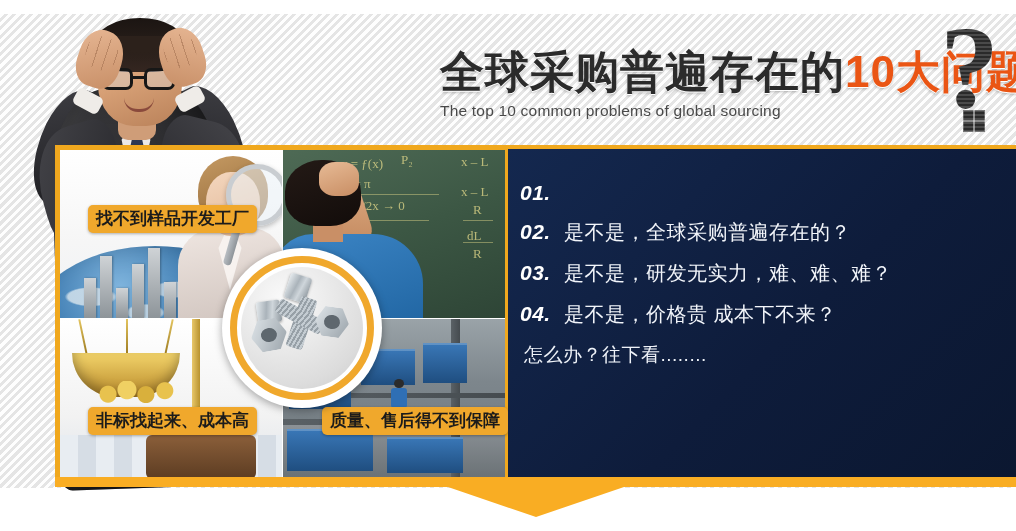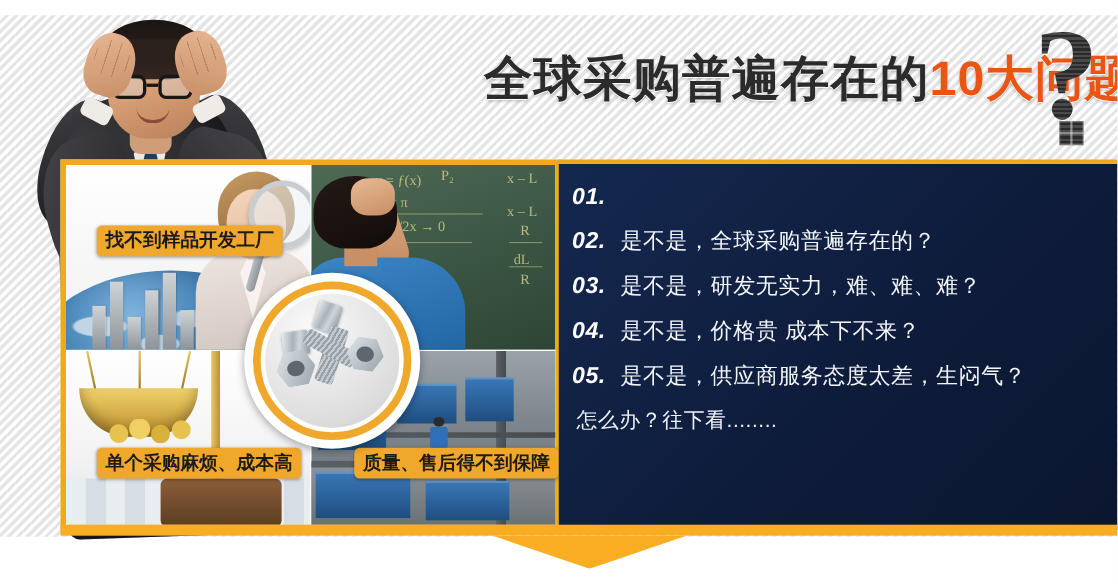--- a/index.html
+++ b/index.html
@@ -272,21 +272,21 @@
   .nut:after{content:"";position:absolute;left:27%;top:27%;width:46%;height:46%;border-radius:50%;
     background:#5e676e;}
 
   
   .panel{
     position:absolute;left:508px;top:145px;width:508px;height:337px;
     background:linear-gradient(135deg,#14284f 0%,#0e1c3b 55%,#0b1730 100%);
     border-top:4px solid #f0a81e;box-sizing:border-box;
   }
   .qlist{position:absolute;left:12px;top:18px;right:10px;}
-  .qrow{display:flex;align-items:baseline;margin-bottom:14px;white-space:nowrap;}
+  .qrow{display:flex;align-items:baseline;margin-bottom:14px;white-space:nowrap;margin-top:14px;}
   .qnum{
     font-style:italic;font-weight:bold;font-size:21px;color:#ffffff;
     width:44px;flex:0 0 44px;letter-spacing:.5px;
   }
   .qtext{font-size:20px;color:#f2f5fa;letter-spacing:.5px;}
   .qfoot{font-size:19px;color:#eef2f8;letter-spacing:.5px;margin-top:6px;padding-left:4px;}
 
   
   .orange-bar{position:absolute;left:55px;top:477px;width:961px;height:10px;background:#f9ad23;}
   .orange-arrow{
@@ -322,20 +322,21 @@
     </div>
     <div class="man-mouth"></div>
     <div class="man-cuffL"></div>
     <div class="man-cuffR"></div>
     <div class="man-handL"></div>
     <div class="man-handR"></div>
   </div>
 
   <div class="title-wrap">
     <div class="title-main"><span>全球采购普遍存在的</span><span class="accent">10大问题</span></div>
+    <div class="title-sub">The top 10 common problems of global sourcing</div>
   </div>
   <div class="qmark">
     <span>?</span>
   </div>
   <div class="qdot"></div>
 
   <div class="collage">
 
     <div class="cell tl">
       <div class="tl-bg"></div>
@@ -416,21 +417,21 @@
       <div class="beam" style="left:0;top:100px;width:222px;height:6px"></div>
       <div class="worker">
         <div class="worker-h"></div>
           <div class="worker-b"></div>
           <div class="worker-l"></div>
       </div>
     </div>
   </div>
 
   <div class="pill p1">找不到样品开发工厂</div>
-  <div class="pill p3">单个采购麻烦、成本高</div>
+  <div class="pill p3">非标找起来、成本高</div>
   <div class="pill p4">质量、售后得不到保障</div>
 
   <div class="badge">
     <div class="badge-ring"></div>
     <div class="badge-inner">
       <div class="bolt" style="left:46px;top:8px;width:22px;height:26px;transform:rotate(18deg)"></div>
       <div class="bolt-thread" style="left:52px;top:30px;width:17px;height:52px;transform:rotate(18deg)"></div>
       <div class="bolt" style="left:16px;top:34px;width:24px;height:22px;transform:rotate(-8deg)"></div>
       <div class="bolt-thread" style="left:34px;top:42px;width:50px;height:15px;transform:rotate(28deg)"></div>
       <div class="nut" style="left:10px;top:52px;width:36px;height:32px;transform:rotate(-10deg)"></div>
@@ -449,24 +450,20 @@
         <div class="qtext">是不是，全球采购普遍存在的？</div>
       </div>
       <div class="qrow">
         <div class="qnum">03.</div>
         <div class="qtext">是不是，研发无实力，难、难、难？</div>
       </div>
       <div class="qrow">
         <div class="qnum">04.</div>
         <div class="qtext">是不是，价格贵 成本下不来？</div>
       </div>
-      <div class="qrow">
-        <div class="qnum">05.</div>
-        <div class="qtext">是不是，供应商服务态度太差，生闷气？</div>
-      </div>
 
       <div class="qfoot">怎么办？往下看........</div>
     </div>
   </div>
 
   <div class="orange-bar"></div>
   <div class="orange-arrow"></div>
 
 </div>
 

